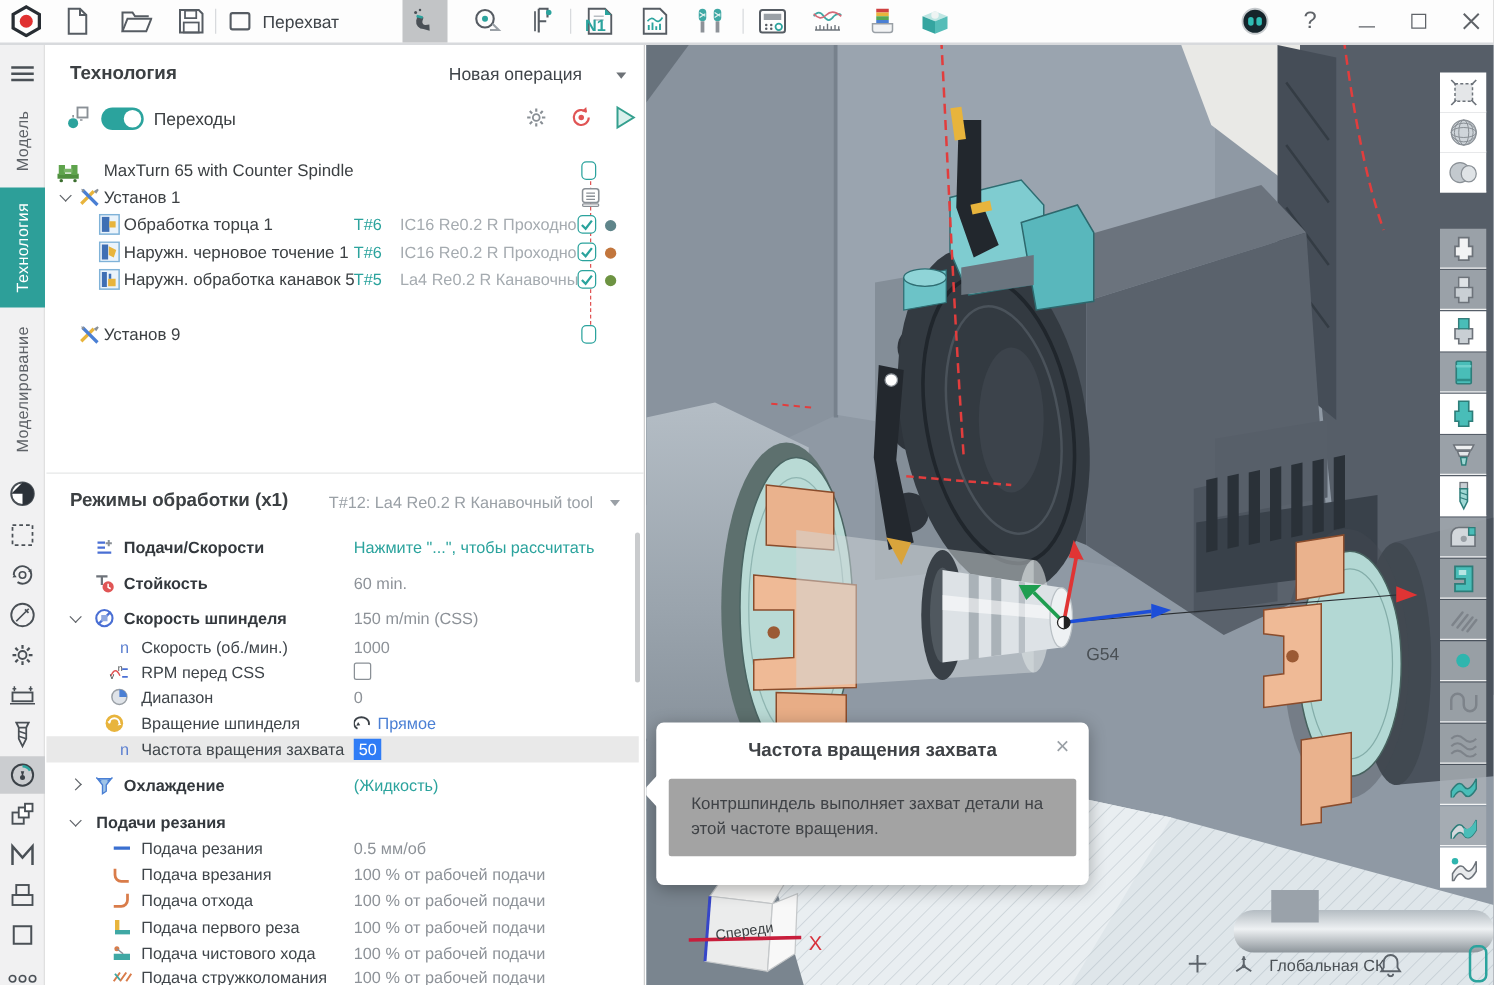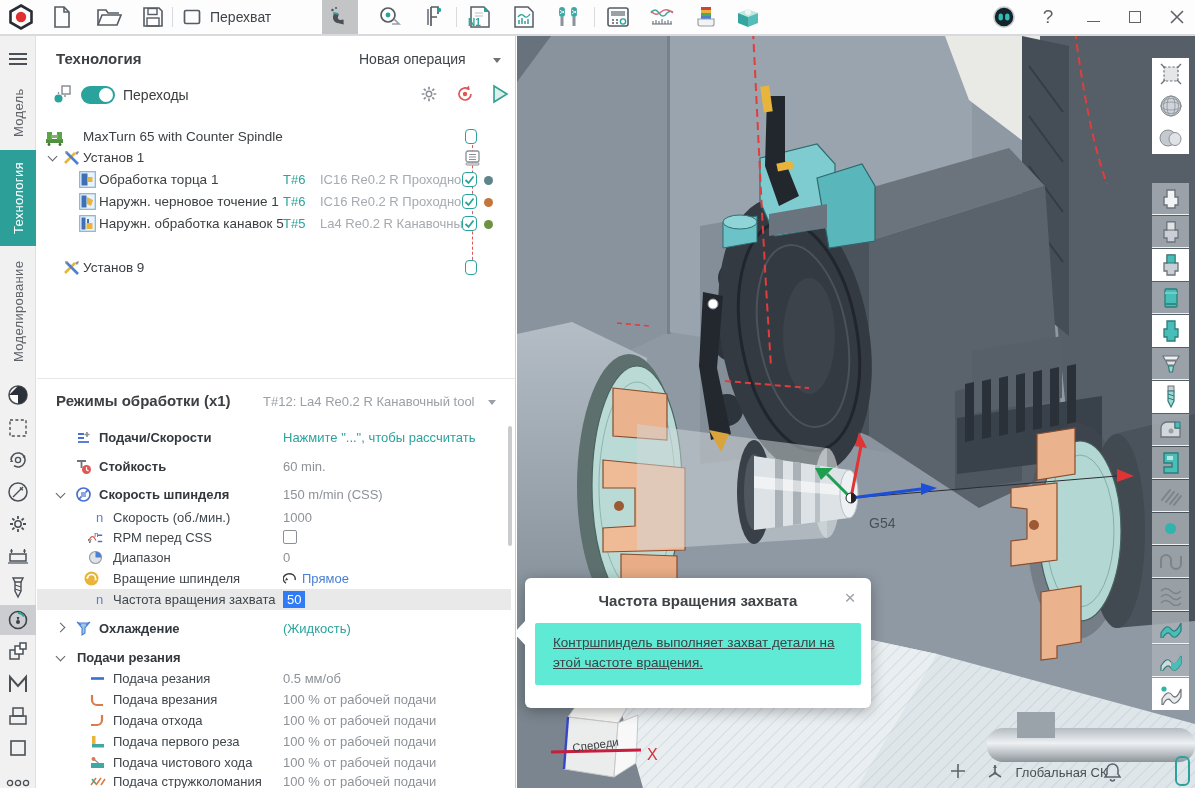--- a/index.html
+++ b/index.html
@@ -46,22 +46,22 @@
   #viewport{position:absolute;left:517px;top:36px;width:678px;height:752px;overflow:hidden;background:#8f99a4;}
   
   .vcell{position:absolute;left:635px;width:37px;height:32px;display:flex;align-items:center;justify-content:center;background:rgba(170,176,182,.82);border-bottom:1px solid rgba(255,255,255,.85);}
   .vcell.white{background:#fff;}
   
   #tooltip{position:absolute;left:8px;top:542px;width:346px;height:130px;background:#fff;border-radius:6px;
            box-shadow:0 3px 14px rgba(0,0,0,.3);}
   #tooltip .arr{position:absolute;left:-11px;top:42px;width:0;height:0;border-top:13px solid transparent;border-bottom:13px solid transparent;border-right:12px solid #fff;}
   #tooltip h3{margin:0;padding:14px 30px 0 30px;text-align:center;font-size:15px;color:#3f4246;}
   #tooltip .x{position:absolute;right:12px;top:11px;width:18px;height:18px;color:#9aa0a6;font-size:19px;line-height:18px;text-align:center;}
-  #tooltip .body{position:absolute;left:10px;right:10px;top:45px;height:62px;background:#5eead4;border-radius:2px;
-                 padding:10px 18px;font-size:13.5px;line-height:1.5;color:#3f4246;text-decoration:underline;}
+  #tooltip .body{position:absolute;left:10px;right:10px;top:45px;height:62px;background:#a3a3a3;border-radius:2px;
+                 padding:10px 18px;font-size:13.5px;line-height:1.5;color:#3f4246;}
   .g54{font-size:14px;fill:#4a5055;}
 </style>
 </head>
 <body>
 
 <div id="app">
 
   <div id="titlebar">
     <div class="tbtn" style="left:5px;width:32px;">
       <svg width="26" height="26" viewBox="0 0 26 26">
@@ -117,21 +117,21 @@
         <circle cx="17" cy="5" r="2.2" fill="#2ba39d"></circle>
       </svg>
     </div>
     <div class="tsep" style="left:456px;"></div>
     <div class="tbtn" style="left:462px;width:36px;">
       <svg width="22" height="24" viewBox="0 0 22 24">
         <path d="M2 2 h13 l5 5 v15 h-18 z" fill="none" stroke="#565c63" stroke-width="1.5"></path>
         <path d="M15 2 l5 5 h-5 z" fill="#2ba39d"></path>
         <path d="M6 8 h8 M6 11 h8" stroke="#b9bec3" stroke-width="1.2"></path>
       </svg>
-      <span style="position:absolute;left:6px;bottom:6px;font-size:10px;font-weight:bold;color:#2ba39d;">N1</span>
+      <span style="position:absolute;left:6px;bottom:6px;font-size:13px;font-weight:bold;color:#2ba39d;">N1</span>
     </div>
     <div class="tbtn" style="left:506px;width:36px;">
       <svg width="22" height="24" viewBox="0 0 22 24">
         <path d="M2 2 h13 l5 5 v15 h-18 z" fill="none" stroke="#565c63" stroke-width="1.5"></path>
         <path d="M5 12 q3 -4 6 -1 t6 -2" fill="none" stroke="#2ba39d" stroke-width="1.3"></path>
         <path d="M6 19 v-4 M9 19 v-6 M12 19 v-3 M15 19 v-5" stroke="#2ba39d" stroke-width="1.5"></path>
       </svg>
     </div>
     <div class="tbtn" style="left:548px;width:40px;">
       <svg width="28" height="24" viewBox="0 0 28 24">

